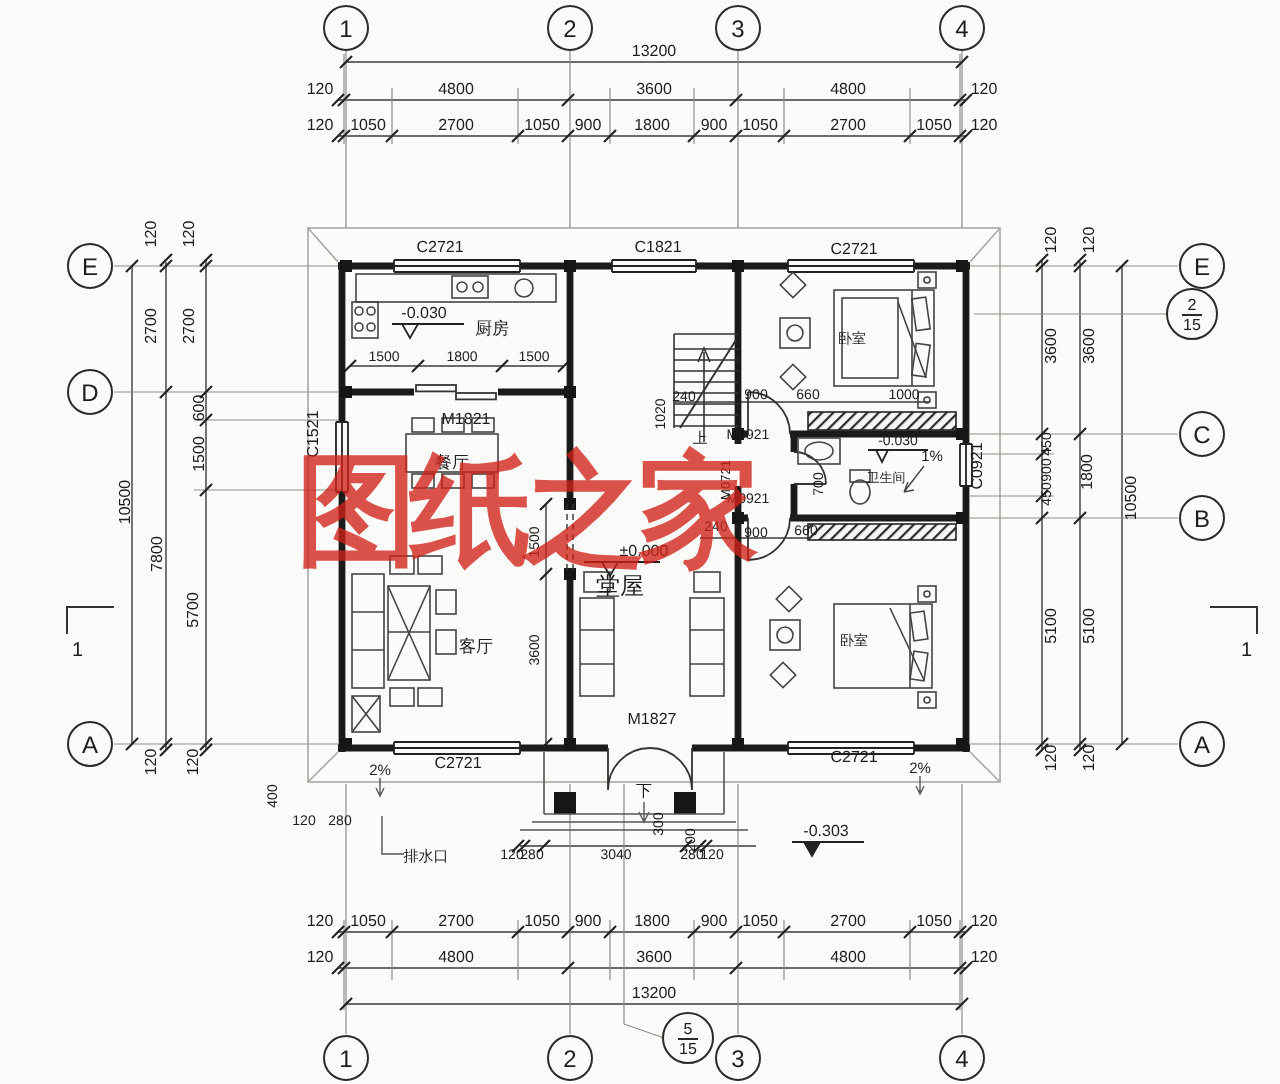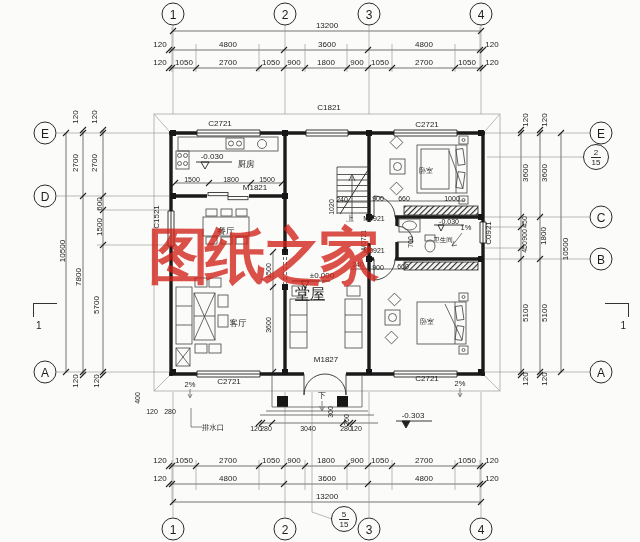--- a/index.html
+++ b/index.html
@@ -409,35 +409,35 @@
       <div class="lbl" style="left: 524px; top: 222px; font-size: 7px; transform: translate(-50%, -50%) rotate(-90deg);">450</div>
       <div class="lbl" style="left: 524px; top: 235px; font-size: 7px; transform: translate(-50%, -50%) rotate(-90deg);">900</div>
       <div class="lbl" style="left: 524px; top: 247px; font-size: 7px; transform: translate(-50%, -50%) rotate(-90deg);">450</div>
       <div class="lbl" style="left: 544px; top: 236px; font-size: 8px; transform: translate(-50%, -50%) rotate(-90deg);">1800</div>
       <div class="lbl" style="left: 566px; top: 249px; font-size: 8px; transform: translate(-50%, -50%) rotate(-90deg);">10500</div>
       <div class="lbl" style="left: 526px; top: 313px; font-size: 8px; transform: translate(-50%, -50%) rotate(-90deg);">5100</div>
       <div class="lbl" style="left: 545px; top: 313px; font-size: 8px; transform: translate(-50%, -50%) rotate(-90deg);">5100</div>
       <div class="lbl" style="left: 526px; top: 379px; font-size: 8px; transform: translate(-50%, -50%) rotate(-90deg);">120</div>
       <div class="lbl" style="left: 545px; top: 379px; font-size: 8px; transform: translate(-50%, -50%) rotate(-90deg);">120</div>
       <div class="lbl" style="left: 220px; top: 124px; font-size: 8px; transform: translate(-50%, -50%);">C2721</div>
-      <div class="lbl" style="left: 329px; top: 108px; font-size: 8px; transform: translate(-50%, -50%);">C1821</div>
+      <div class="lbl" style="left: 329px; top: 124px; font-size: 8px; transform: translate(-50%, -50%);">C1821</div>
       <div class="lbl" style="left: 427px; top: 125px; font-size: 8px; transform: translate(-50%, -50%);">C2721</div>
       <div class="lbl" style="left: 157px; top: 217px; font-size: 8px; transform: translate(-50%, -50%) rotate(-90deg);">C1521</div>
       <div class="lbl" style="left: 489px; top: 233px; font-size: 8px; transform: translate(-50%, -50%) rotate(-90deg);">C0921</div>
       <div class="lbl" style="left: 229px; top: 382px; font-size: 8px; transform: translate(-50%, -50%);">C2721</div>
       <div class="lbl" style="left: 427px; top: 379px; font-size: 8px; transform: translate(-50%, -50%);">C2721</div>
-      <div class="lbl" style="left: 233px; top: 188px; font-size: 8px; transform: translate(-50%, -50%); margin-left: 22px;">M1821</div>
+      <div class="lbl" style="left: 233px; top: 210px; font-size: 8px; transform: translate(-50%, -50%);">M1821</div>
       <div class="lbl" style="left: 374px; top: 218px; font-size: 7px; transform: translate(-50%, -50%);">M0921</div>
       <div class="lbl" style="left: 374px; top: 250px; font-size: 7px; transform: translate(-50%, -50%);">M0921</div>
       <div class="lbl" style="left: 364px; top: 240px; font-size: 6.5px; transform: translate(-50%, -50%) rotate(-90deg);">M0721</div>
       <div class="lbl" style="left: 326px; top: 360px; font-size: 8px; transform: translate(-50%, -50%);">M1827</div>
       <div class="lbl" style="left: 246px; top: 164px; font-size: 8.5px; transform: translate(-50%, -50%);">厨房</div>
       <div class="lbl" style="left: 226px; top: 231px; font-size: 8.5px; transform: translate(-50%, -50%);">餐厅</div>
       <div class="lbl" style="left: 238px; top: 323px; font-size: 8.5px; transform: translate(-50%, -50%);">客厅</div>
-      <div class="lbl" style="left: 310px; top: 293px; font-size: 15px; transform: translate(-50%, -50%); text-decoration: underline;">堂屋</div>
+      <div class="lbl" style="left: 310px; top: 293px; font-size: 12px; transform: translate(-50%, -50%);">堂屋</div>
       <div class="lbl" style="left: 426px; top: 170px; font-size: 7px; transform: translate(-50%, -50%);">卧室</div>
       <div class="lbl" style="left: 443px; top: 240px; font-size: 6.5px; transform: translate(-50%, -50%);">卫生间</div>
       <div class="lbl" style="left: 427px; top: 321px; font-size: 7px; transform: translate(-50%, -50%);">卧室</div>
       <div class="lbl" style="left: 212px; top: 157px; font-size: 8px; transform: translate(-50%, -50%);">-0.030</div>
       <div class="lbl" style="left: 322px; top: 276px; font-size: 8px; transform: translate(-50%, -50%);">±0.000</div>
       <div class="lbl" style="left: 449px; top: 221px; font-size: 7px; transform: translate(-50%, -50%);">-0.030</div>
       <div class="lbl" style="left: 413px; top: 416px; font-size: 8px; transform: translate(-50%, -50%);">-0.303</div>
       <div class="lbl" style="left: 192px; top: 179px; font-size: 7px; transform: translate(-50%, -50%);">1500</div>
       <div class="lbl" style="left: 231px; top: 179px; font-size: 7px; transform: translate(-50%, -50%);">1800</div>
       <div class="lbl" style="left: 267px; top: 179px; font-size: 7px; transform: translate(-50%, -50%);">1500</div>

